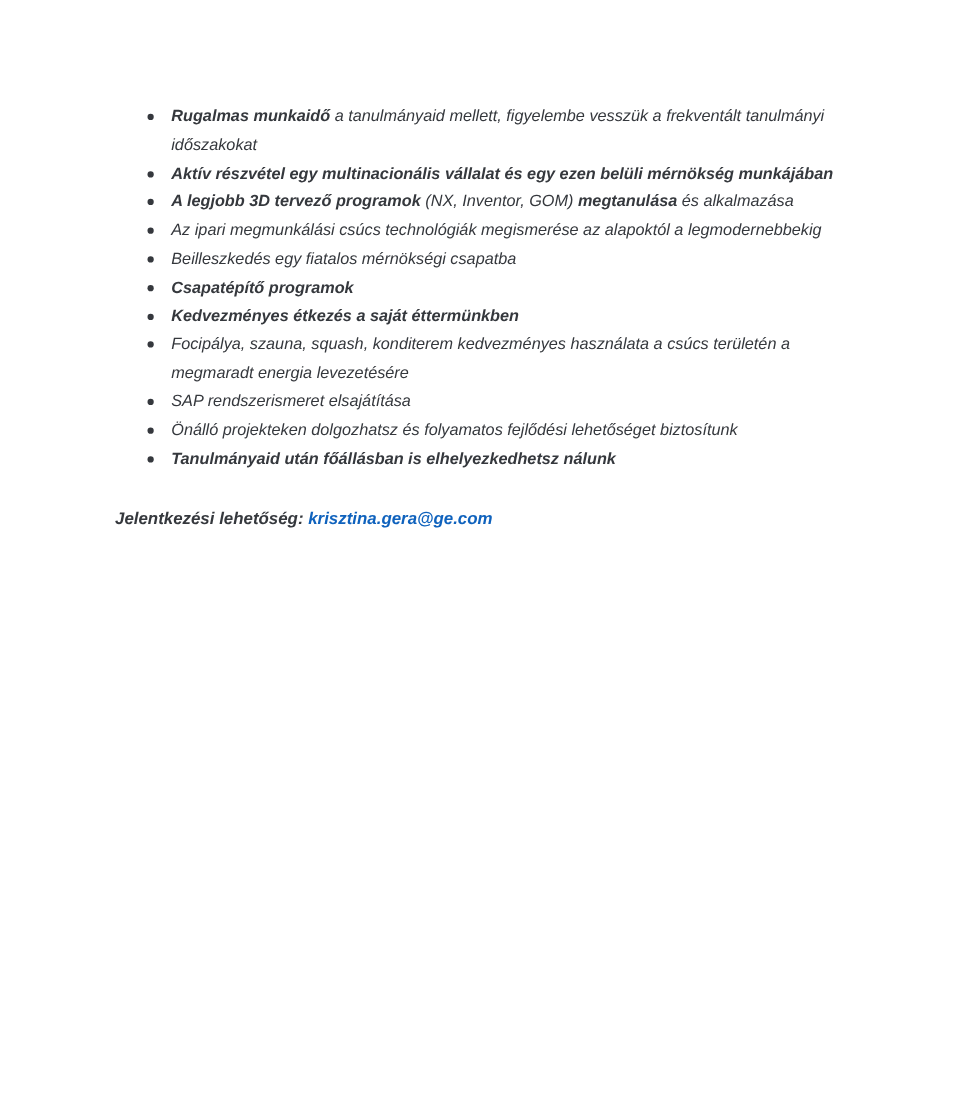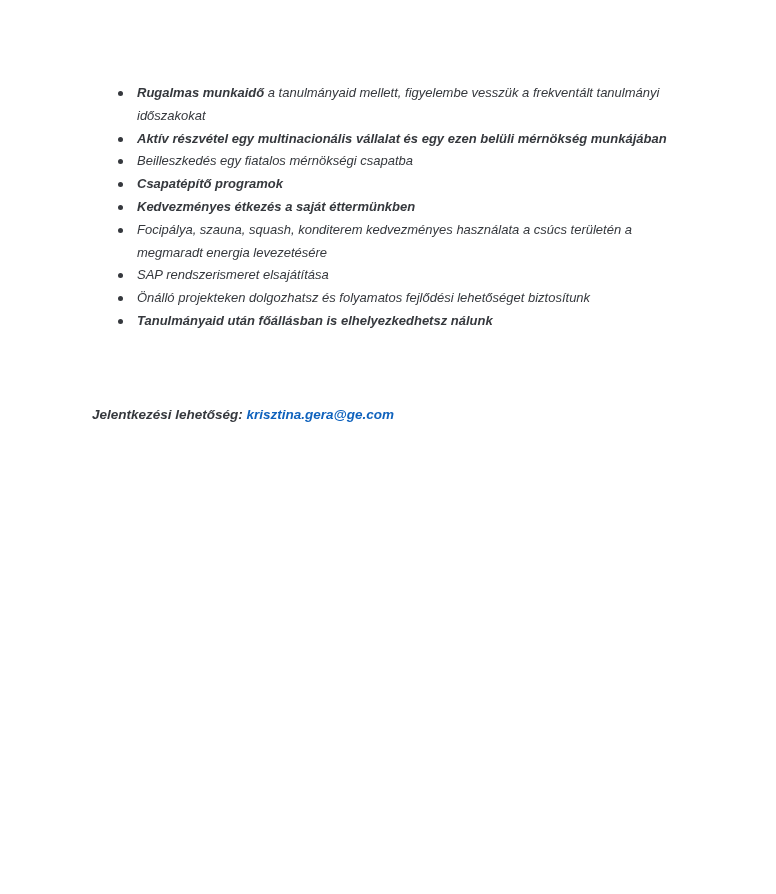--- a/index.html
+++ b/index.html
@@ -83,20 +83,28 @@
         <span class="dot"></span>
         <div class="line"><span class="b">Rugalmas munkaidő </span><span class="">a tanulmányaid mellett, figyelembe vesszük a frekventált tanulmányi</span></div>
         <div class="line"><span class="">időszakokat</span></div>
       </li>
       <li>
         <span class="dot"></span>
         <div class="line"><span class="b">Aktív részvétel egy multinacionális vállalat és egy ezen belüli mérnökség munkájában</span></div>
       </li>
       <li>
         <span class="dot"></span>
+        <div class="line"><span class="b">A legjobb 3D tervező programok </span><span class="">(NX, Inventor, GOM) </span><span class="b">megtanulása </span><span class="">és alkalmazása</span></div>
+      </li>
+      <li>
+        <span class="dot"></span>
+        <div class="line"><span class="">Az ipari megmunkálási csúcs technológiák megismerése az alapoktól a legmodernebbekig</span></div>
+      </li>
+      <li>
+        <span class="dot"></span>
         <div class="line"><span class="">Beilleszkedés egy fiatalos mérnökségi csapatba</span></div>
       </li>
       <li>
         <span class="dot"></span>
         <div class="line"><span class="b">Csapatépítő programok</span></div>
       </li>
       <li>
         <span class="dot"></span>
         <div class="line"><span class="b">Kedvezményes étkezés a saját éttermünkben</span></div>
       </li>

